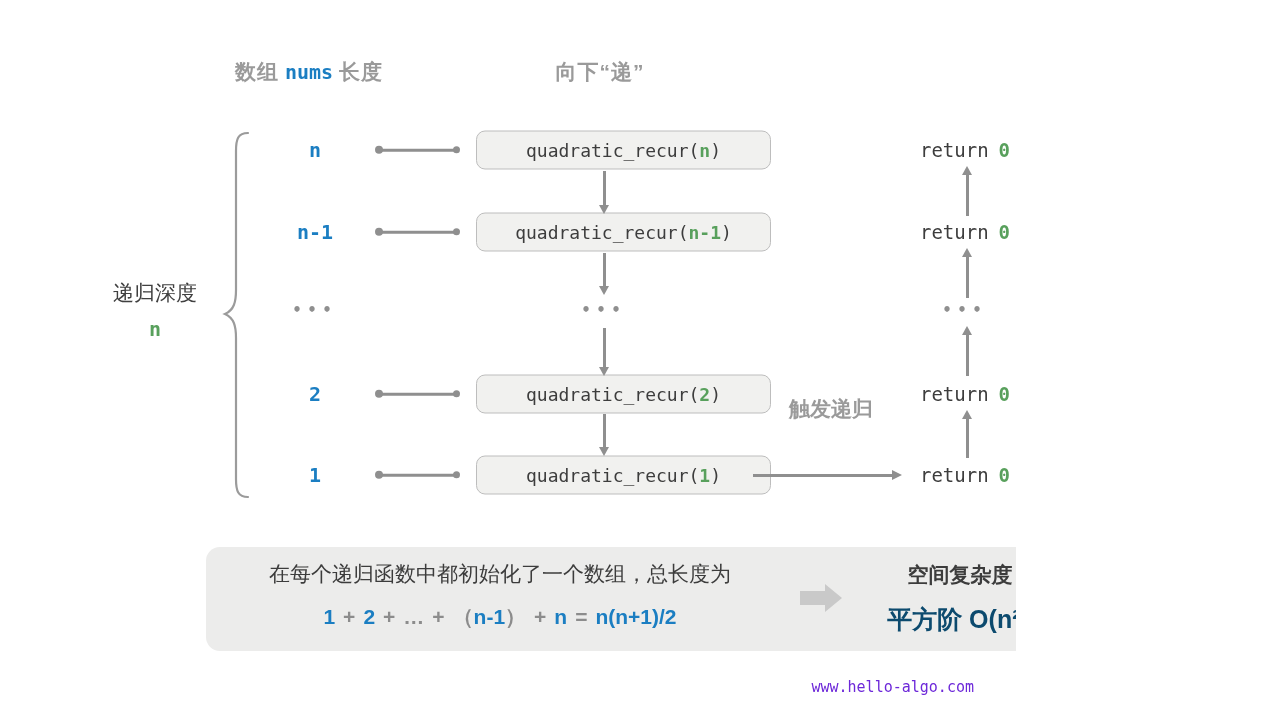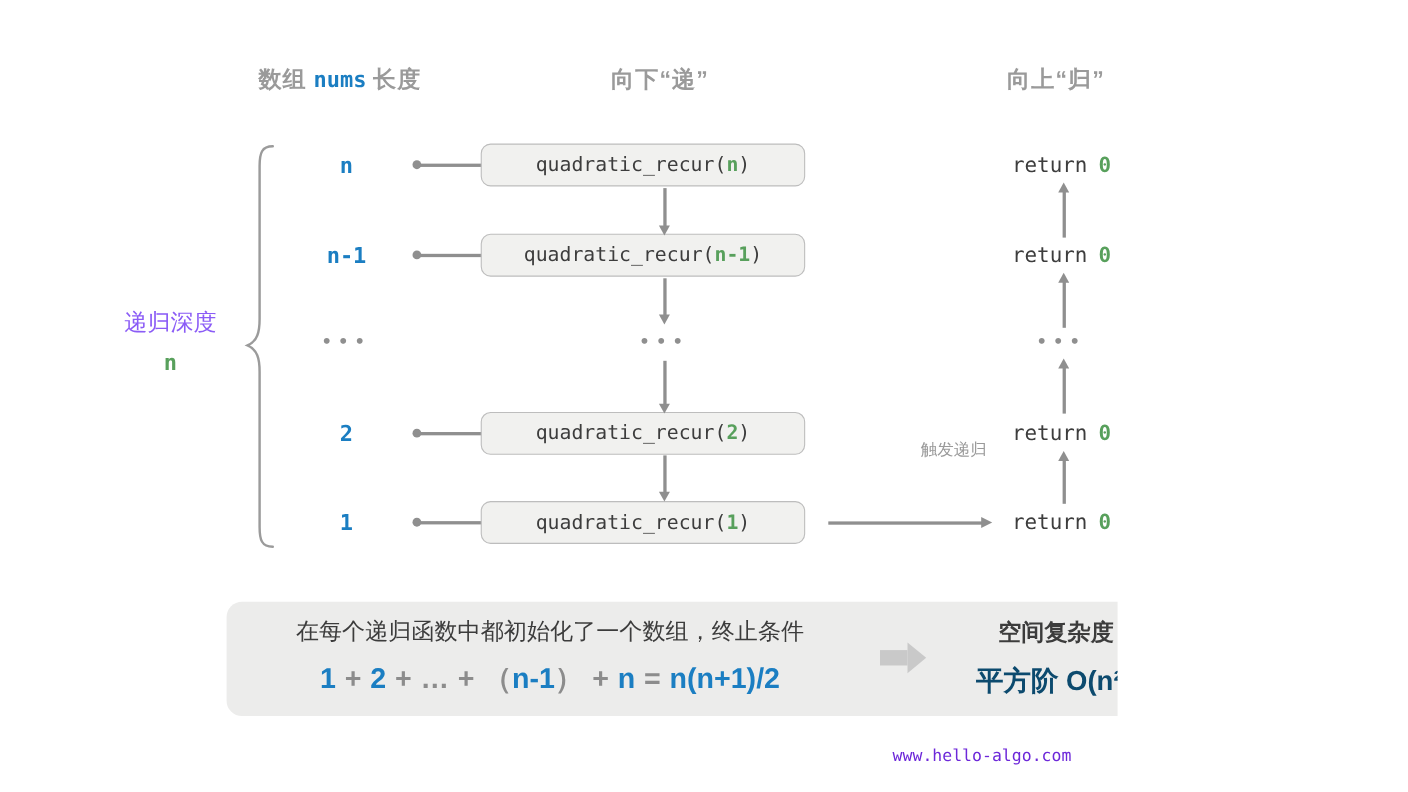--- a/index.html
+++ b/index.html
@@ -7,66 +7,66 @@
          font-family:"Liberation Sans",sans-serif;}
 
   
   .hdr{position:absolute;top:72px;transform:translateY(-50%);text-align:center;
        font-size:21px;font-weight:bold;color:#9a9a9a;letter-spacing:1px;}
   .hdr .code{font-family:"DejaVu Sans Mono",monospace;color:#1b7ec2;font-weight:bold;
              font-size:20px;margin:0 6px;letter-spacing:0;}
 
   
   .brace-label{position:absolute;left:75px;top:293px;width:160px;transform:translateY(-50%);
-               text-align:center;font-size:21px;color:#8b5cf6;}
+               text-align:center;font-size:21px;color:#404040;}
   .brace-var{position:absolute;left:75px;top:329px;width:160px;transform:translateY(-50%);
              text-align:center;font-family:"DejaVu Sans Mono",monospace;font-weight:bold;
              font-size:20px;color:#58a05c;}
 
   
   .row-label{position:absolute;left:255px;width:120px;transform:translateY(-50%);
              text-align:center;font-family:"DejaVu Sans Mono",monospace;font-weight:bold;
              font-size:20px;color:#1b7ec2;}
   .dots{position:absolute;transform:translateY(-50%);text-align:center;color:#8f8f8f;
         font-size:15px;font-weight:bold;letter-spacing:6px;font-family:"DejaVu Sans Mono",monospace;}
   .conn{position:absolute;left:378px;width:80px;height:2.5px;background:#8f8f8f;
         transform:translateY(-50%);}
   .conn::before{content:"";position:absolute;left:-3px;top:50%;transform:translateY(-50%);
                 width:8px;height:8px;border-radius:50%;background:#8f8f8f;}
   .conn::after{content:"";position:absolute;right:-2px;top:50%;transform:translateY(-50%);
                width:7px;height:7px;border-radius:50%;background:#8f8f8f;}
-  .call-box{position:absolute;left:437px;width:293px;height:37px;transform:translateY(-50%);
+  .call-box{position:absolute;left:476px;width:293px;height:37px;transform:translateY(-50%);
             background:#f1f1ef;border:1.5px solid #bdbdbd;border-radius:9px;
             display:flex;align-items:center;justify-content:center;
             font-family:"DejaVu Sans Mono",monospace;font-size:18px;color:#3d3d3d;}
   .call-box .param{color:#58a05c;font-weight:bold;}
   .ret{position:absolute;left:900px;width:130px;transform:translateY(-50%);text-align:center;
        font-family:"DejaVu Sans Mono",monospace;font-size:19px;color:#3d3d3d;}
   .ret .val{color:#58a05c;font-weight:bold;margin-left:10px;}
 
   
   .arr{position:absolute;width:2.5px;background:#8f8f8f;}
   .arr::after{content:"";position:absolute;left:50%;transform:translateX(-50%);
               border:solid transparent;}
   .arr.down::after{bottom:-8px;border-width:9px 5.5px 0 5.5px;border-top-color:#8f8f8f;}
   .arr.up::after{top:-8px;border-width:0 5.5px 9px 5.5px;border-bottom-color:#8f8f8f;}
   .arr-h{position:absolute;height:2.5px;background:#8f8f8f;}
   .arr-h::after{content:"";position:absolute;right:-9px;top:50%;transform:translateY(-50%);
                 border:solid transparent;border-width:5.5px 0 5.5px 10px;border-left-color:#8f8f8f;}
 
   .trigger{position:absolute;left:765px;width:132px;transform:translateY(-50%);
-           text-align:right;font-size:15px;font-weight:normal;color:#9a9a9a;}
+           text-align:center;font-size:21px;font-weight:bold;color:#9a9a9a;}
 
   
   .panel{position:absolute;left:206px;top:547px;width:866px;height:104px;
          background:#ececeb;border-radius:14px;}
   .panel-line1{position:absolute;left:230px;top:574px;width:540px;transform:translateY(-50%);
                text-align:center;font-size:21px;color:#3c3c3c;}
   .panel-formula{position:absolute;left:230px;top:617px;width:540px;transform:translateY(-50%);
-                 text-align:center;font-size:26px;font-weight:bold;
+                 text-align:center;font-size:21px;font-weight:bold;
                  font-family:"Liberation Sans",sans-serif;}
   .f-b{color:#1b7ec2;margin:0 4px;}
   .f-g{color:#8c8c8c;margin:0 4px;}
   .fat-arrow{position:absolute;left:800px;top:584px;width:44px;height:28px;}
   .fat-arrow .bar{position:absolute;left:0;top:7px;width:25px;height:14px;background:#c9c9c9;}
   .fat-arrow .tri{position:absolute;left:25px;top:0;width:0;height:0;
                   border-top:14px solid transparent;border-bottom:14px solid transparent;
                   border-left:17px solid #c9c9c9;}
   .result-title{position:absolute;left:860px;top:575px;width:200px;transform:translateY(-50%);
                 text-align:center;font-size:21px;font-weight:bold;color:#3c3c3c;}
@@ -78,21 +78,20 @@
 </style>
 </head>
 <body>
 
 <div id="stage">
 
   <div class="hdr" style="left:189px;width:240px;">
     <span>数组</span><span class="code">nums</span><span>长度</span>
   </div>
   <div class="hdr" style="left:500px;width:200px;">向下“递”</div>
-  <div class="hdr" style="left:860px;width:200px;">向上“归”</div>
 
   <svg style="position:absolute;left:221px;top:130px;" width="30" height="370" viewBox="0 0 30 370">
     <path d="M 27 3 C 17 3 15 9 15 21 L 15 160 C 15 172 13 180 4 184 C 13 188 15 196 15 208 L 15 349 C 15 361 17 367 27 367" fill="none" stroke="#9b9b9b" stroke-width="2.2" stroke-linecap="round"></path>
   </svg>
   <div class="brace-label">递归深度</div>
   <div class="brace-var">n</div>
 
   <div class="row-label" style="top:150px;">n</div>
   <div class="conn" style="top:150px;"></div>
   <div class="call-box" style="top:150px;">
@@ -149,21 +148,21 @@
   <div class="arr up" style="left:966px;top:174px;height:42px;"></div>
   <div class="arr up" style="left:966px;top:256px;height:42px;"></div>
   <div class="arr up" style="left:966px;top:334px;height:42px;"></div>
   <div class="arr up" style="left:966px;top:418px;height:40px;"></div>
 
   <div class="arr-h" style="left:753px;top:474px;width:140px;"></div>
 
   <div class="trigger" style="top:409px;">触发递归</div>
 
   <div class="panel"></div>
-  <div class="panel-line1">在每个递归函数中都初始化了一个数组，终止条件</div>
+  <div class="panel-line1">在每个递归函数中都初始化了一个数组，总长度为</div>
   <div class="panel-formula">
     <span class="f-b">1</span><span class="f-g">+</span><span class="f-b">2</span><span class="f-g">+</span><span class="f-g">…</span><span class="f-g">+</span><span class="f-g" style="margin-right:0;">（</span><span class="f-b" style="margin:0;">n-1</span><span class="f-g" style="margin-left:0;">）</span><span class="f-g">+</span><span class="f-b">n</span><span class="f-g">=</span><span class="f-b">n(n+1)/2</span>
   </div>
   <div class="fat-arrow">
     <div class="bar"></div>
       <div class="tri"></div>
   </div>
   <div class="result-title">空间复杂度</div>
   <div class="result-value">平方阶 O(n²)</div>
 

